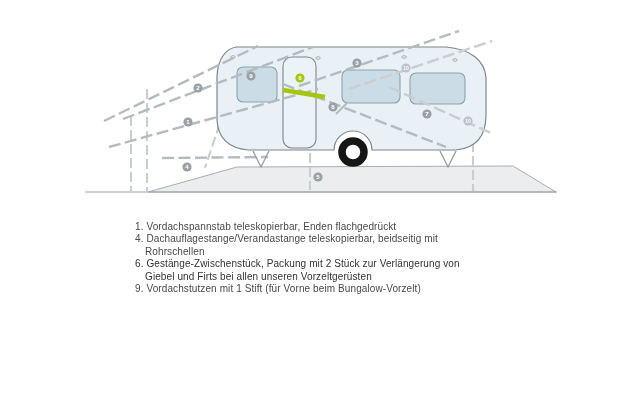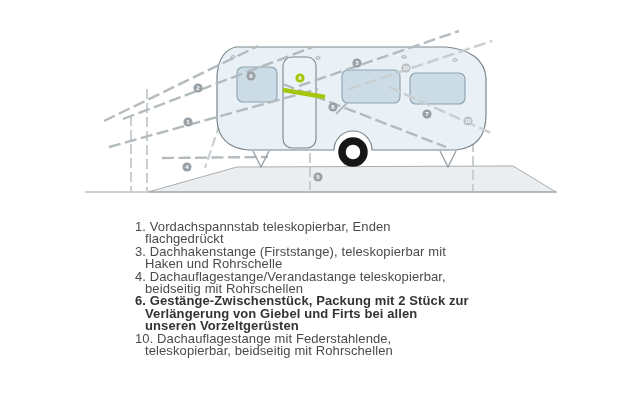--- a/index.html
+++ b/index.html
@@ -4,25 +4,25 @@
 <style>
   html,body{margin:0;padding:0;}
   body{
     width:640px;height:400px;background:#ffffff;
     font-family:"Liberation Sans", sans-serif;
     position:relative;overflow:hidden;
   }
   .diagram-wrap{position:absolute;left:0;top:0;width:640px;height:218px;}
   .legend{
     position:absolute;left:135px;top:221px;width:336px;
-    font-size:13px;line-height:12.4px;color:#4a4a4a;
+    font-size:10px;line-height:12.4px;color:#4a4a4a;
     letter-spacing:0.1px;
   }
   .legend-item{padding-left:10px;text-indent:-10px;}
-  .legend-item.bold{font-weight:bold;color:#333333;}
+  .legend-item.bold{font-weight:normal;color:#333333;}
   svg text.marker-label{
     font-family:"Liberation Sans", sans-serif;
     font-weight:bold;fill:#ffffff;
   }
 </style>
 </head>
 <body>
 
 <div class="diagram-wrap">
 <svg width="640" height="218" viewBox="0 0 640 218">
@@ -122,26 +122,25 @@
           <text x="318" y="177" text-anchor="middle" dy="2.2" font-size="6.2" class="marker-label">5</text>
         </g>
       </g>
 </svg>
 </div>
 
 <div class="legend" id="legend">
   <div class="legend-item"><span>1.</span> <span>Vordachspannstab teleskopierbar, Enden flachgedrückt</span></div>
 
 
-  <div class="legend-item"><span>3.</span> <span>Dachhakenstange (Firststange), teleskopierbar mit Haken und Rohrschelle</span></div>
 
   <div class="legend-item"><span>4.</span> <span>Dachauflagestange/Verandastange teleskopierbar, beidseitig mit Rohrschellen</span></div>
 
 
 
   <div class="legend-item bold"><span>6.</span> <span>Gestänge-Zwischenstück,  Packung mit 2 Stück zur Verlängerung von Giebel und Firts bei allen unseren Vorzeltgerüsten</span></div>
 
 
 
+  <div class="legend-item"><span>9.</span> <span>Vordachstutzen mit 1 Stift (für Vorne beim Bungalow-Vorzelt)</span></div>
 
 
-  <div class="legend-item"><span>10.</span> <span>Dachauflagestange mit Federstahlende, teleskopierbar, beidseitig mit Rohrschellen</span></div>
 </div>
 
 </body></html>

